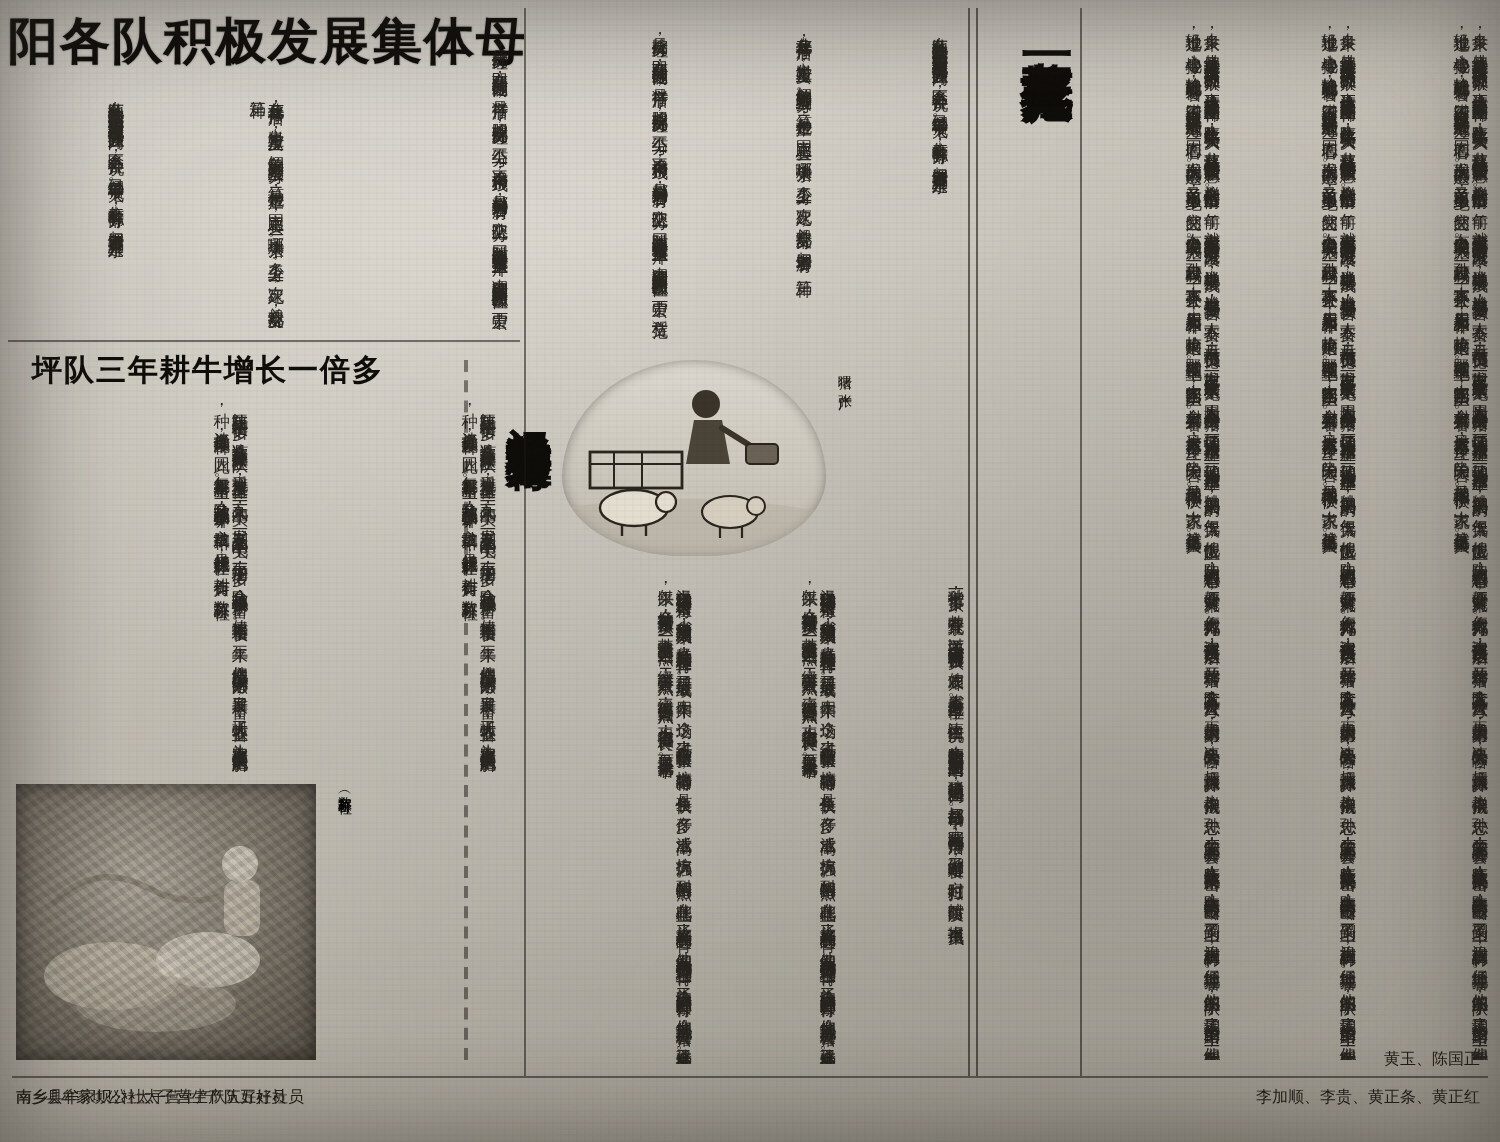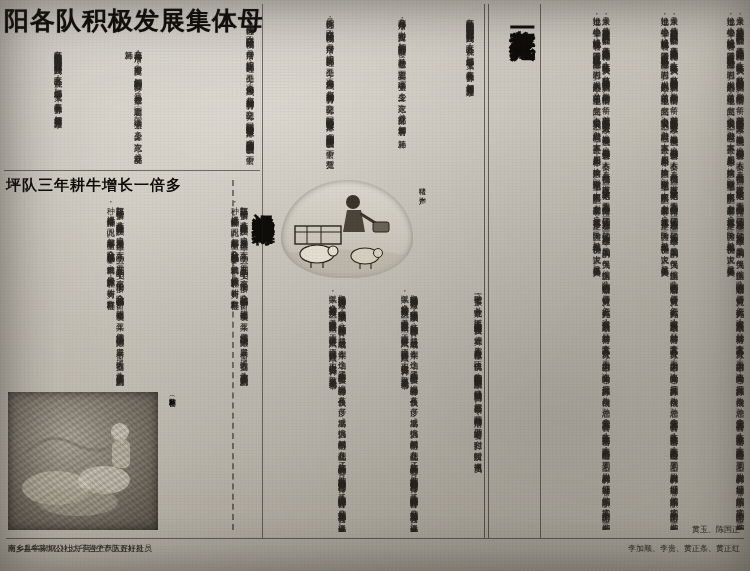--- a/index.html
+++ b/index.html
@@ -187,21 +187,21 @@
   </div>
 
   <div class="col body-col v" style="left:6px; top:44px; width:56px; height:120px;">在各地区公社生产队中同志们多年亥困难养猪户积极地发展集体养猪以五月间，全区五个公社户说，已饲养种母猪二十七大。来年公有私养部分，归饲养者所有了第三种是水</div>
 
   <div class="col body-col v" style="left:68px; top:44px; width:74px; height:120px;">东北县母猪产仔后，出售对按斤卖工，饲养的好出售到开按工分。第二种是包产量，固定总工资，哪项一头猪子。多少工分，一次定死，并规定交部分，归饲养者所有了 第三种</div>
 
   <div class="col body-col v" style="left:150px; top:18px; width:104px; height:148px;">是按比例分红，即商定仔猪的分红比例，母猪产仔后，按照规定比例分红，不结工分。不论采用何种形式，都是料均归饲养者所有，交队记工分。同时队内还给养猪头母猪按头五至十斤，由调剂猪子饲养集体养猪的积极性。（贾宏中、程文范）</div>
 
   <div class="rule-h" style="left:4px; top:170px; width:256px;"></div>
 
-  <div class="blk" style="left:6px; top:176px; width:250px; height:22px; font-size:15px;">
+  <div class="blk" style="left:16px; top:176px; width:250px; height:22px; font-size:15px;">
     <span class="hl-h">坪队三年耕牛增长一倍多</span>
   </div>
 
   <div class="col body-col v" style="left:6px; top:200px; width:118px; height:186px;">坪队三年耕牛增长一倍多。该县数家桥公社第家坪生产队，重视耕畜发展工作，一九六一年的十一头，发展到一九六二年的二十七头，三年中增加了一倍多，全队社员都积极保护耕畜，使耕畜逐年增长。三年来，他们坚持小以小以猪的方法，发展了耕畜，抓大了畜牧业，为农业生产提供了大量的肥料。他们还注意改良品种，选择优良母牛配种，因此，每年都有新牛出生。全队社员都积极参加养牛，主动拔草料，牛只长得膘肥体壮，耕作有力。（数家桥公社）</div>
 
   <div class="col body-col v" style="left:132px; top:200px; width:116px; height:186px;">坪队三年耕牛增长一倍多。该县数家桥公社第家坪生产队，重视耕畜发展工作，一九六一年的十一头，发展到一九六二年的二十七头，三年中增加了一倍多，全队社员都积极保护耕畜，使耕畜逐年增长。三年来，他们坚持小以小以猪的方法，发展了耕畜，抓大了畜牧业，为农业生产提供了大量的肥料。他们还注意改良品种，选择优良母牛配种，因此，每年都有新牛出生。全队社员都积极参加养牛，主动拔草料，牛只长得膘肥体壮，耕作有力。（数家桥公社）</div>
 
   <div class="photo" style="left:8px; top:392px; width:150px; height:138px;">
     <div class="noise"></div>
     <svg width="150" height="138" viewBox="0 0 150 138">

